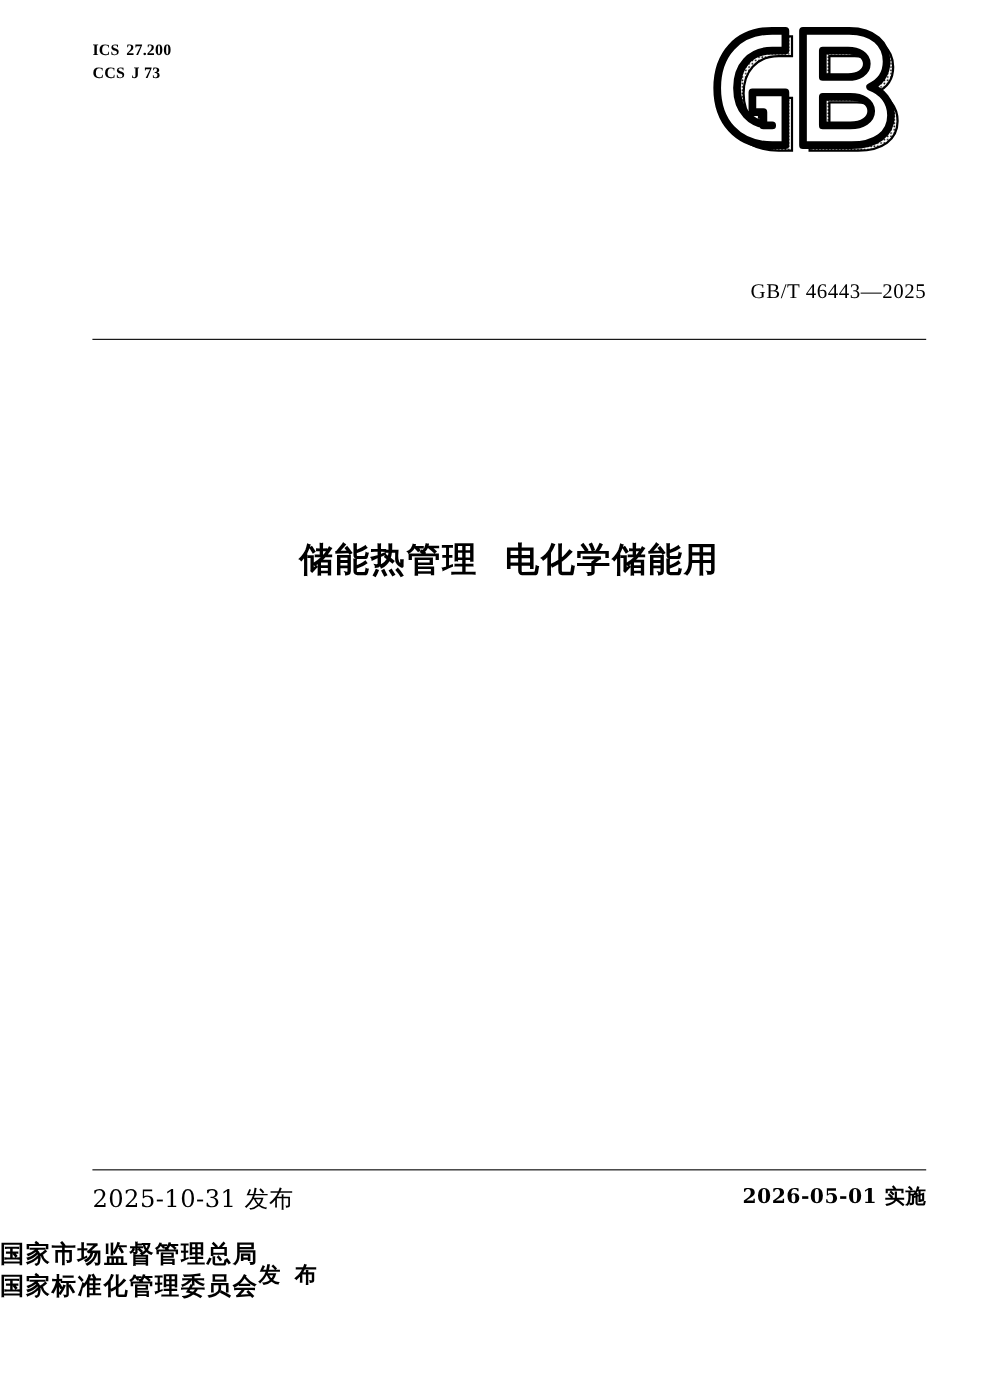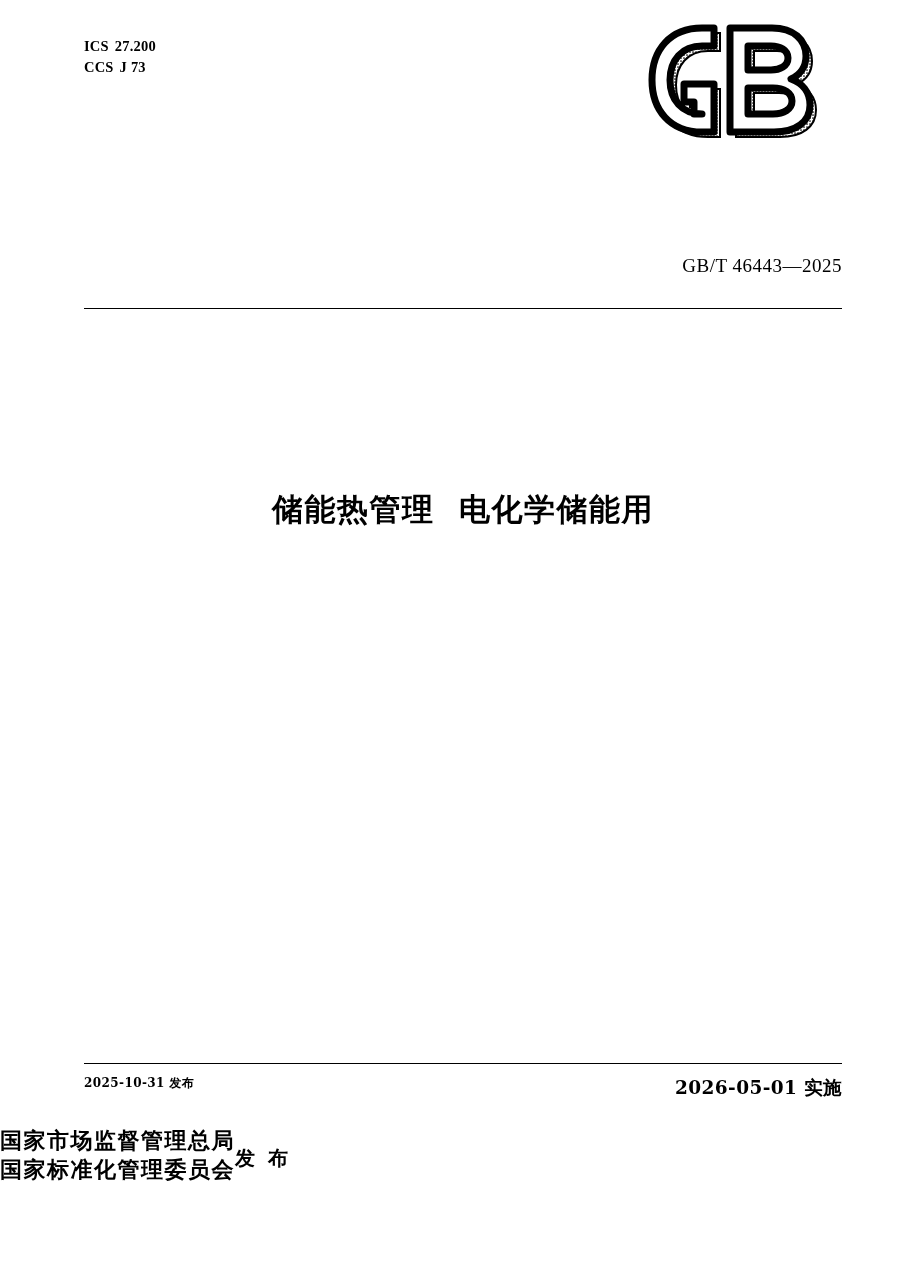--- a/index.html
+++ b/index.html
@@ -112,22 +112,22 @@
     letter-spacing: 0.1px;
   }
   .doc-title-en .line { display: block; }
 
   
   .date-issue {
     position: absolute;
     left: 84px;
     top: 1075px;
     font-family: "DejaVu Serif", "Liberation Serif", serif;
-    font-weight: bold;
-    font-size: 12px;
+    font-weight: normal;
+    font-size: 22px;
     letter-spacing: 0.4px;
   }
   .date-effective {
     position: absolute;
     right: 84px;
     top: 1075px;
     font-family: "DejaVu Serif", "Liberation Serif", serif;
     font-weight: bold;
     font-size: 18.5px;
     letter-spacing: 0.4px;

